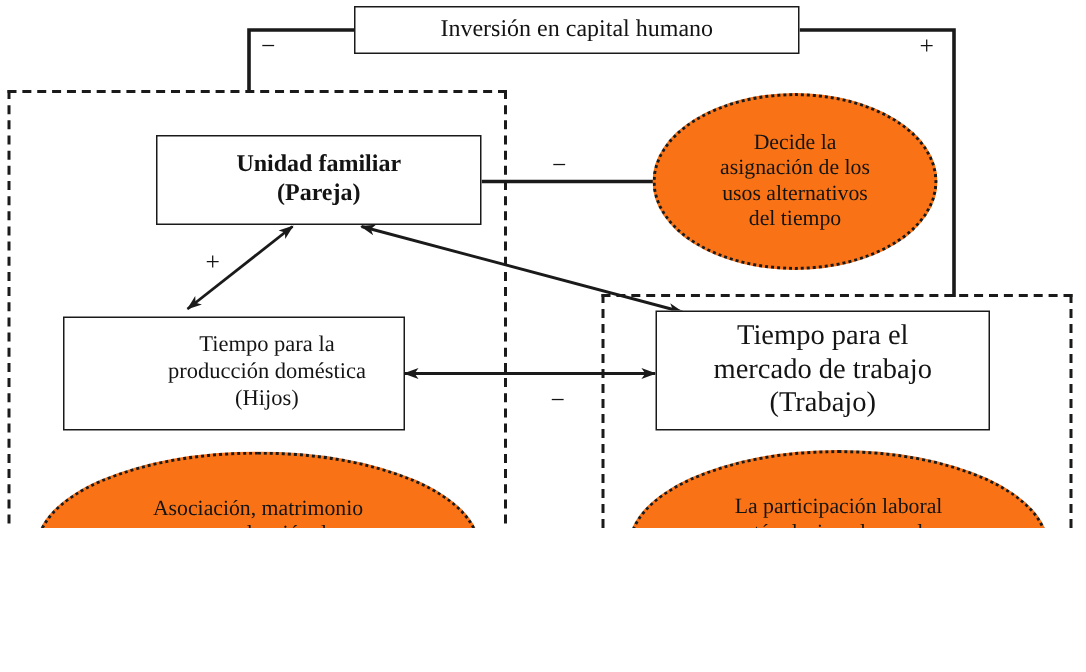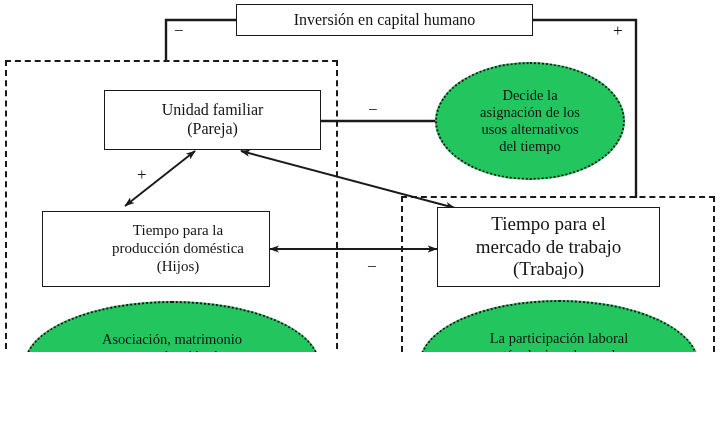--- a/index.html
+++ b/index.html
@@ -25,21 +25,21 @@
     white-space:pre-line;
     z-index:3;
   }
   .rect-node{
     border:1.6px solid #1a1a1a;
     background:#ffffff;
   }
   .oval-node{
     border:2.2px dotted #1a1a1a;
     border-radius:50%;
-    background:#22c55e;
+    background:#f97316;
   }
   .sign{
     position:absolute;
     z-index:4;
     color:#141414;
     font-size:17px;
     line-height:1;
     font-family:"Liberation Serif","DejaVu Serif",serif;
   }
   .group-box{
@@ -88,21 +88,21 @@
       <line x1="241" y1="151" x2="455" y2="208" stroke="#1a1a1a" stroke-width="1.9" marker-start="url(#arrowStart)" marker-end="url(#arrowEnd)"></line>
     </g>
 
     <g>
       <line x1="270" y1="249" x2="437" y2="249" stroke="#1a1a1a" stroke-width="1.9" marker-start="url(#arrowStart)" marker-end="url(#arrowEnd)"></line>
     </g>
   </svg>
 
   <div class="node rect-node" style="left:236px;top:4px;width:297px;height:32px;font-size:16px;">Inversión en capital humano</div>
 
-  <div class="node rect-node" style="left:104px;top:90px;width:217px;height:60px;font-size:16px;">Unidad familiar
+  <div class="node rect-node" style="left:104px;top:90px;width:217px;height:60px;font-size:16px;font-weight:bold;">Unidad familiar
 (Pareja)</div>
 
   <div class="node oval-node" style="left:435px;top:62px;width:190px;height:118px;font-size:14.5px;">Decide la
 asignación de los
 usos alternativos
 del tiempo</div>
 
   <div class="node rect-node" style="left:42px;top:211px;width:228px;height:76px;font-size:15px;padding-left:44px;">Tiempo para la
 producción doméstica
 (Hijos)</div>

